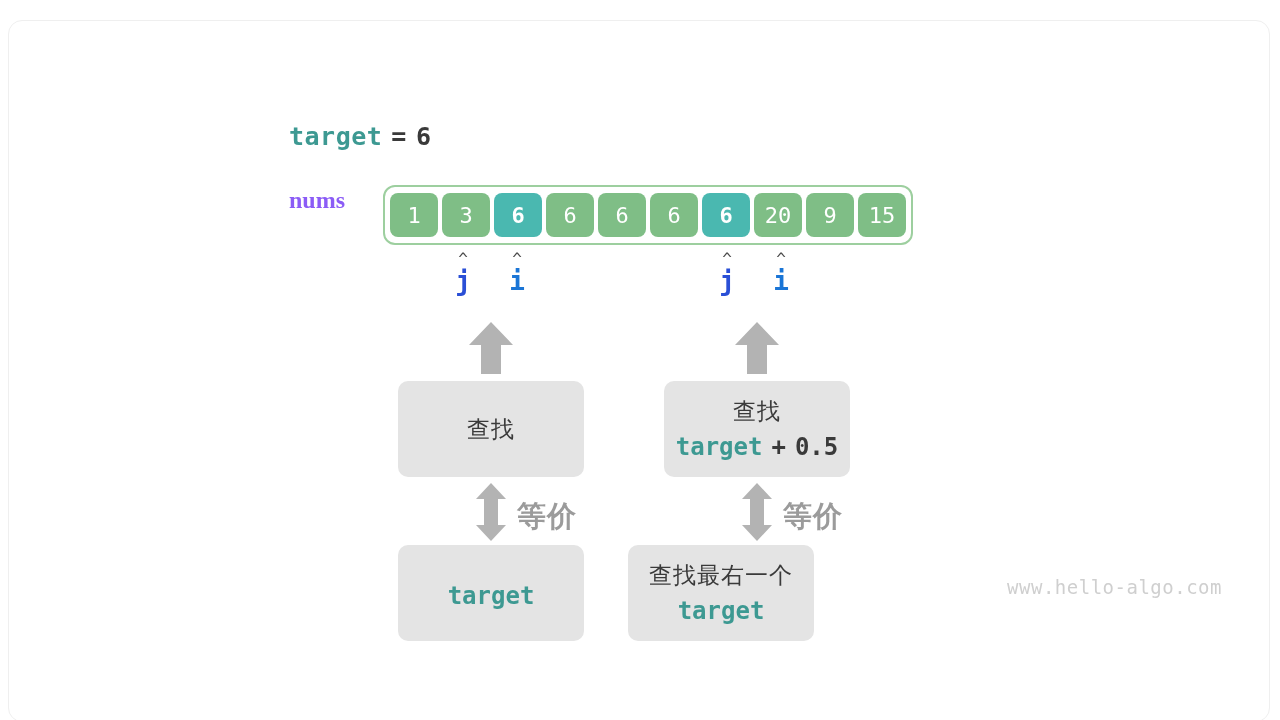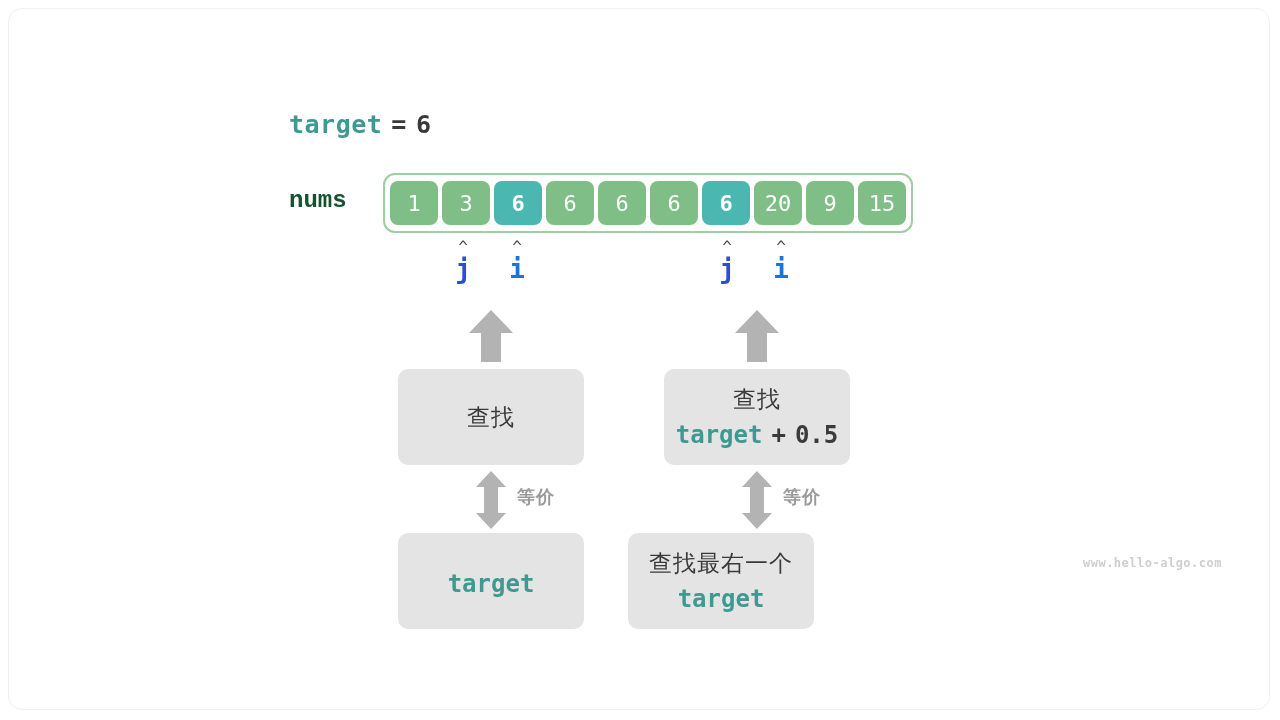--- a/index.html
+++ b/index.html
@@ -12,20 +12,21 @@
     height: 720px;
     overflow: hidden;
     font-family: "DejaVu Sans", "Liberation Sans", sans-serif;
   }
 
   #canvas {
     position: relative;
     width: 1280px;
     height: 616px;
     background: #ffffff;
+    margin-top: 12px;
   }
 
   
   #frame {
     position: absolute;
     left: 8px;
     top: 8px;
     width: 1262px;
     height: 702px;
     border: 1px solid #efefef;
@@ -46,25 +47,25 @@
     white-space: nowrap;
   }
   .tk-teal { color: #3d9992; }
   .tk-dark { color: #3a3a3a; }
   .tk-sp { display: inline-block; width: 9px; }
 
   
   #nums-label {
     position: absolute;
     left: 289px;
-    top: 187px;
-    font-family: Liberation Mono, monospace;
+    top: 175px;
+    font-family: Liberation Serif, serif;
     font-size: 24px;
     font-weight: bold;
-    color: #14532d;
+    color: #8b5cf6;
     letter-spacing: 0px;
   }
 
   
   #array-outer {
     position: absolute;
     left: 383px;
     top: 173px;
     height: 60px;
     border: 2px solid #9dcf9f;
@@ -160,37 +161,36 @@
     left: 0;
     top: 0;
     width: 32px;
     height: 58px;
   }
   .eq-label {
     position: absolute;
     left: 42px;
     top: 14px;
     font-family: "DejaVu Sans", "Liberation Sans", sans-serif;
-    font-size: 18px;
+    font-size: 29px;
     font-weight: bold;
     color: #9b9b9b;
     letter-spacing: 1px;
     white-space: nowrap;
   }
 
   
   #watermark {
     position: absolute;
     right: 58px;
-    bottom: 46px;
-    font-family: "DejaVu Sans Mono", "Liberation Mono", monospace;
-    font-size: 12px;
+    bottom: 30px;
+    font-family: "DejaVu Sans Mono", "Liberation Mono", monospace;
+    font-size: 19px;
     color: #cfcfcf;
     letter-spacing: 0.5px;
-    font-weight: bold;
   }
 </style>
 </head>
 <body>
 
 <div id="canvas">
 
   <div id="frame"></div>
 
   <div id="target-line">

